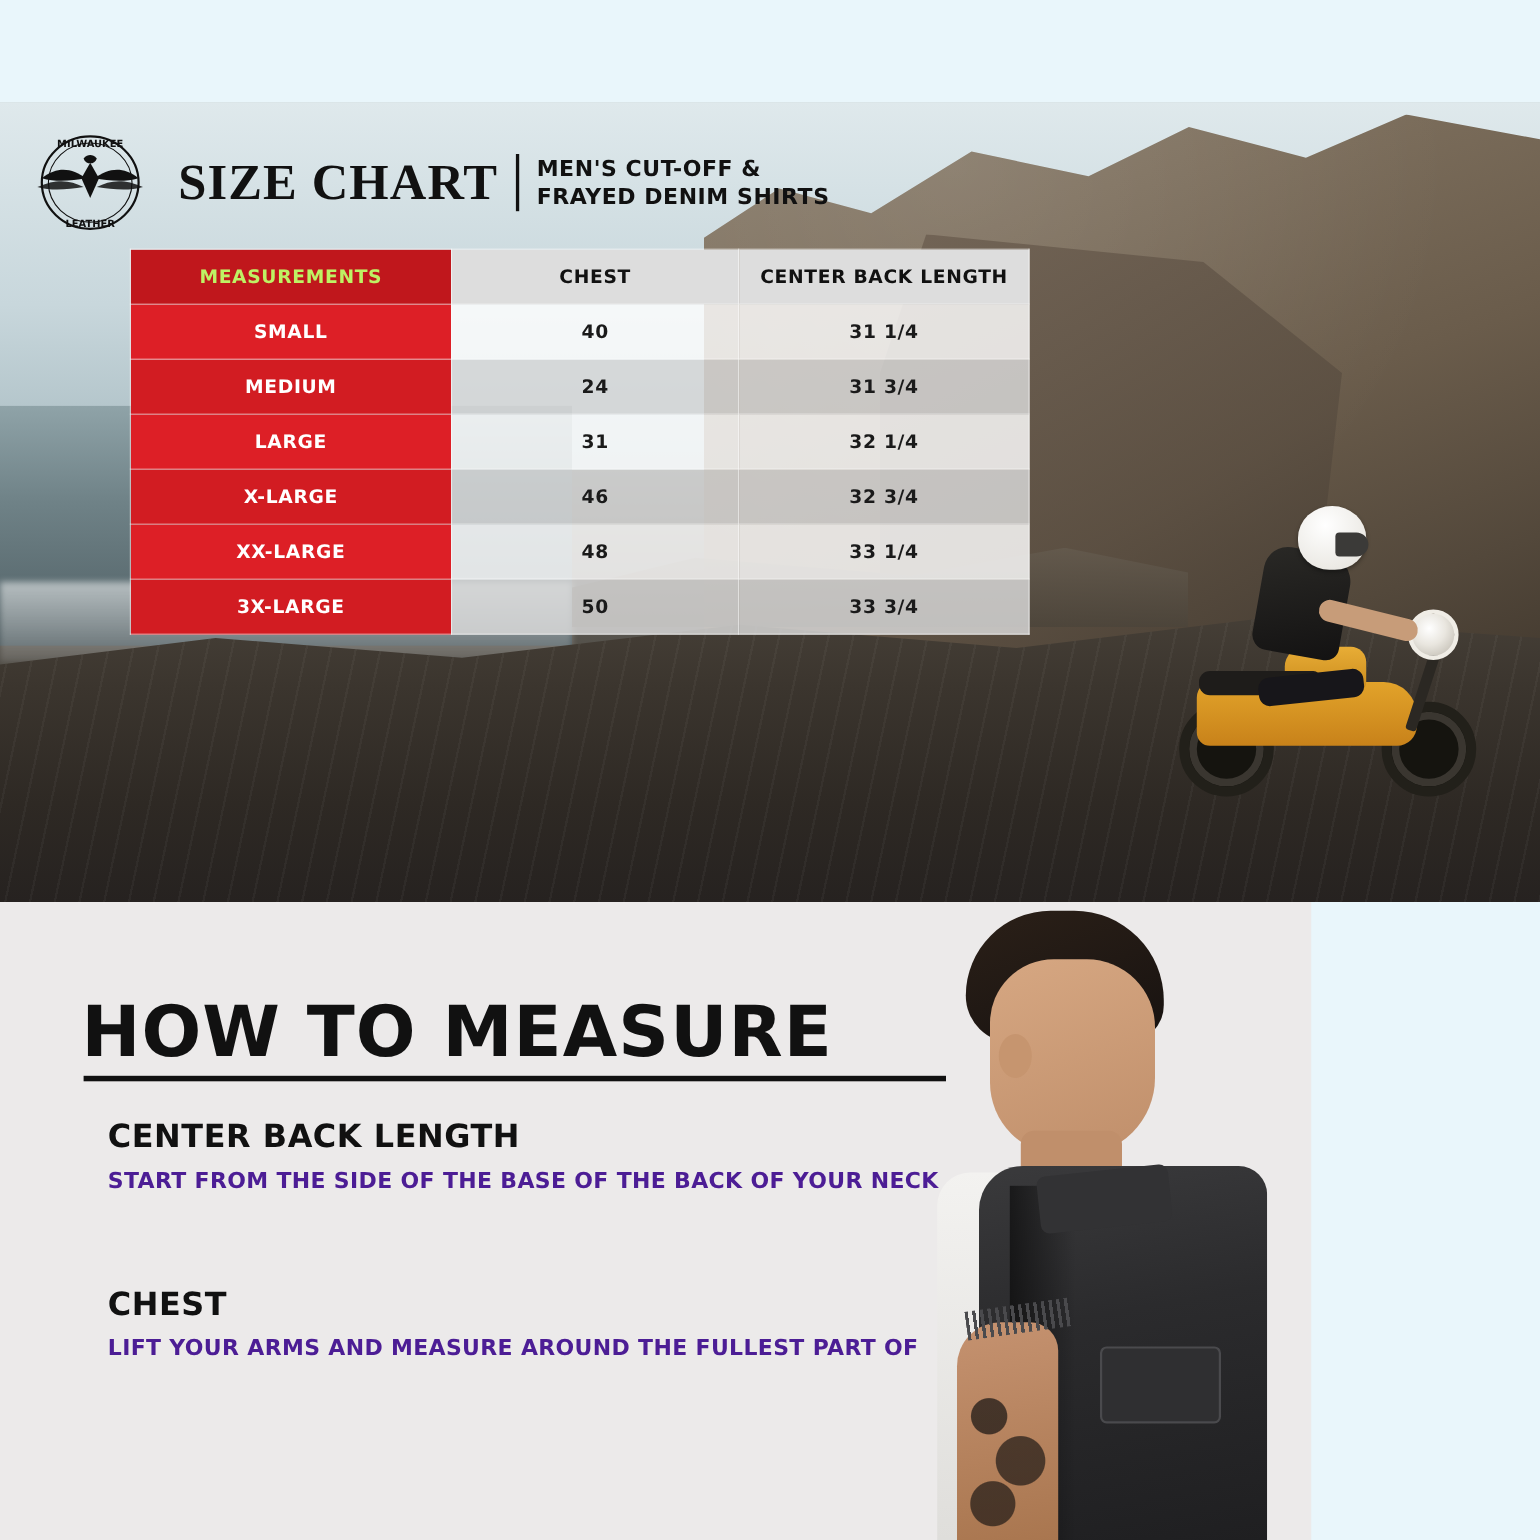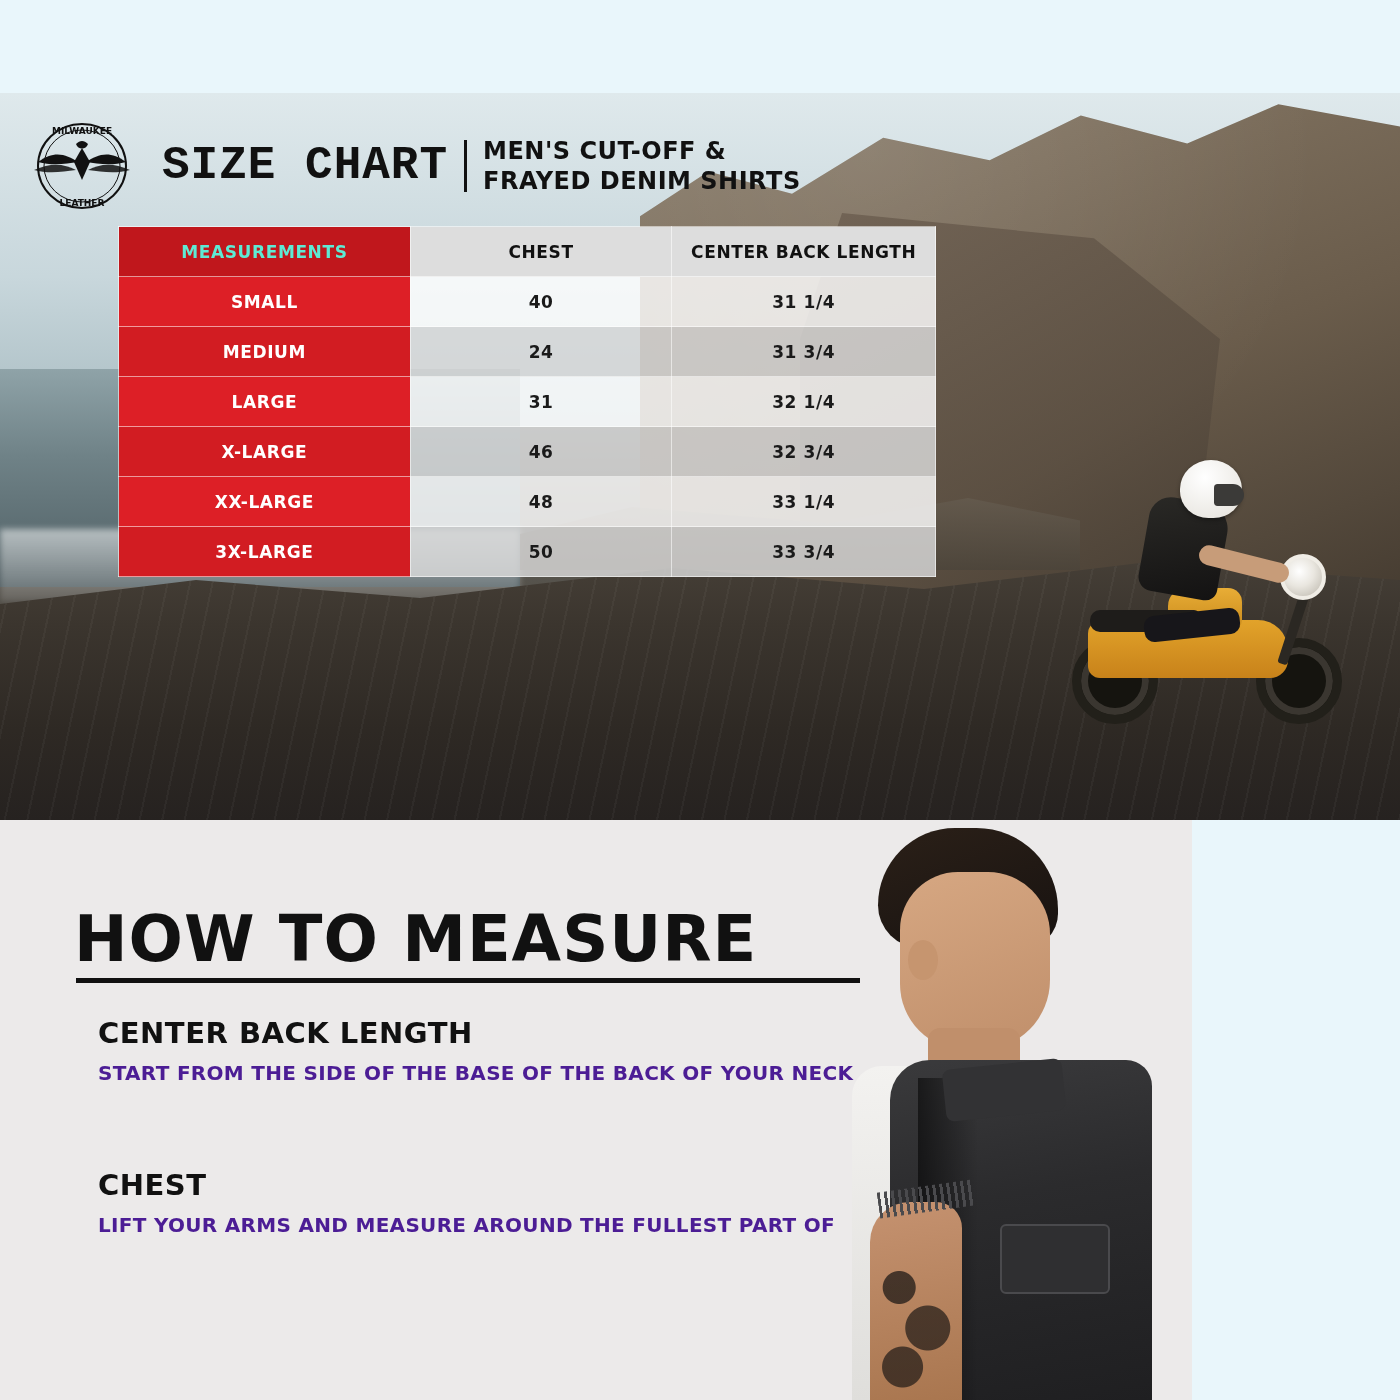--- a/index.html
+++ b/index.html
@@ -157,38 +157,38 @@
     gap: 18px;
   }
   .logo {
     width: 124px; height: 96px;
     position: relative;
     flex: 0 0 auto;
   }
   .logo svg { display:block; }
 
   .title-main {
-    font-family: Liberation Mono, monospace;
+    font-family: Liberation Serif, serif;
     font-weight: bold;
     font-size: 46px;
     letter-spacing: 1px;
     color: #111;
     line-height: 1;
     text-transform: uppercase;
   }
   .title-divider {
     width: 3px;
     height: 52px;
     background: #111;
     margin: 0 16px;
   }
   .title-sub {
     font-family: "DejaVu Sans", sans-serif;
     font-weight: bold;
-    font-size: 24px;
+    font-size: 20px;
     line-height: 1.25;
     color: #111;
     text-transform: uppercase;
     letter-spacing: .5px;
   }
   .title-row { display: flex; align-items: center; }
 
   table.size-table {
     border-collapse: collapse;
     margin-left: 118px;
@@ -198,21 +198,21 @@
   table.size-table th, table.size-table td {
     height: 50px;
     text-align: center;
     font-weight: bold;
     font-size: 17px;
     letter-spacing: .6px;
     border: 1px solid rgba(255,255,255,0.55);
   }
   th.h-measure {
     background: #c0171c;
-    color: #5eead4;
+    color: #bef264;
     width: 292px;
     font-size: 17px;
   }
   th.h-plain {
     background: #dddddd;
     color: #111;
   }
   th.h-chest { width: 262px; }
   th.h-cbl  { width: 264px; }
 

